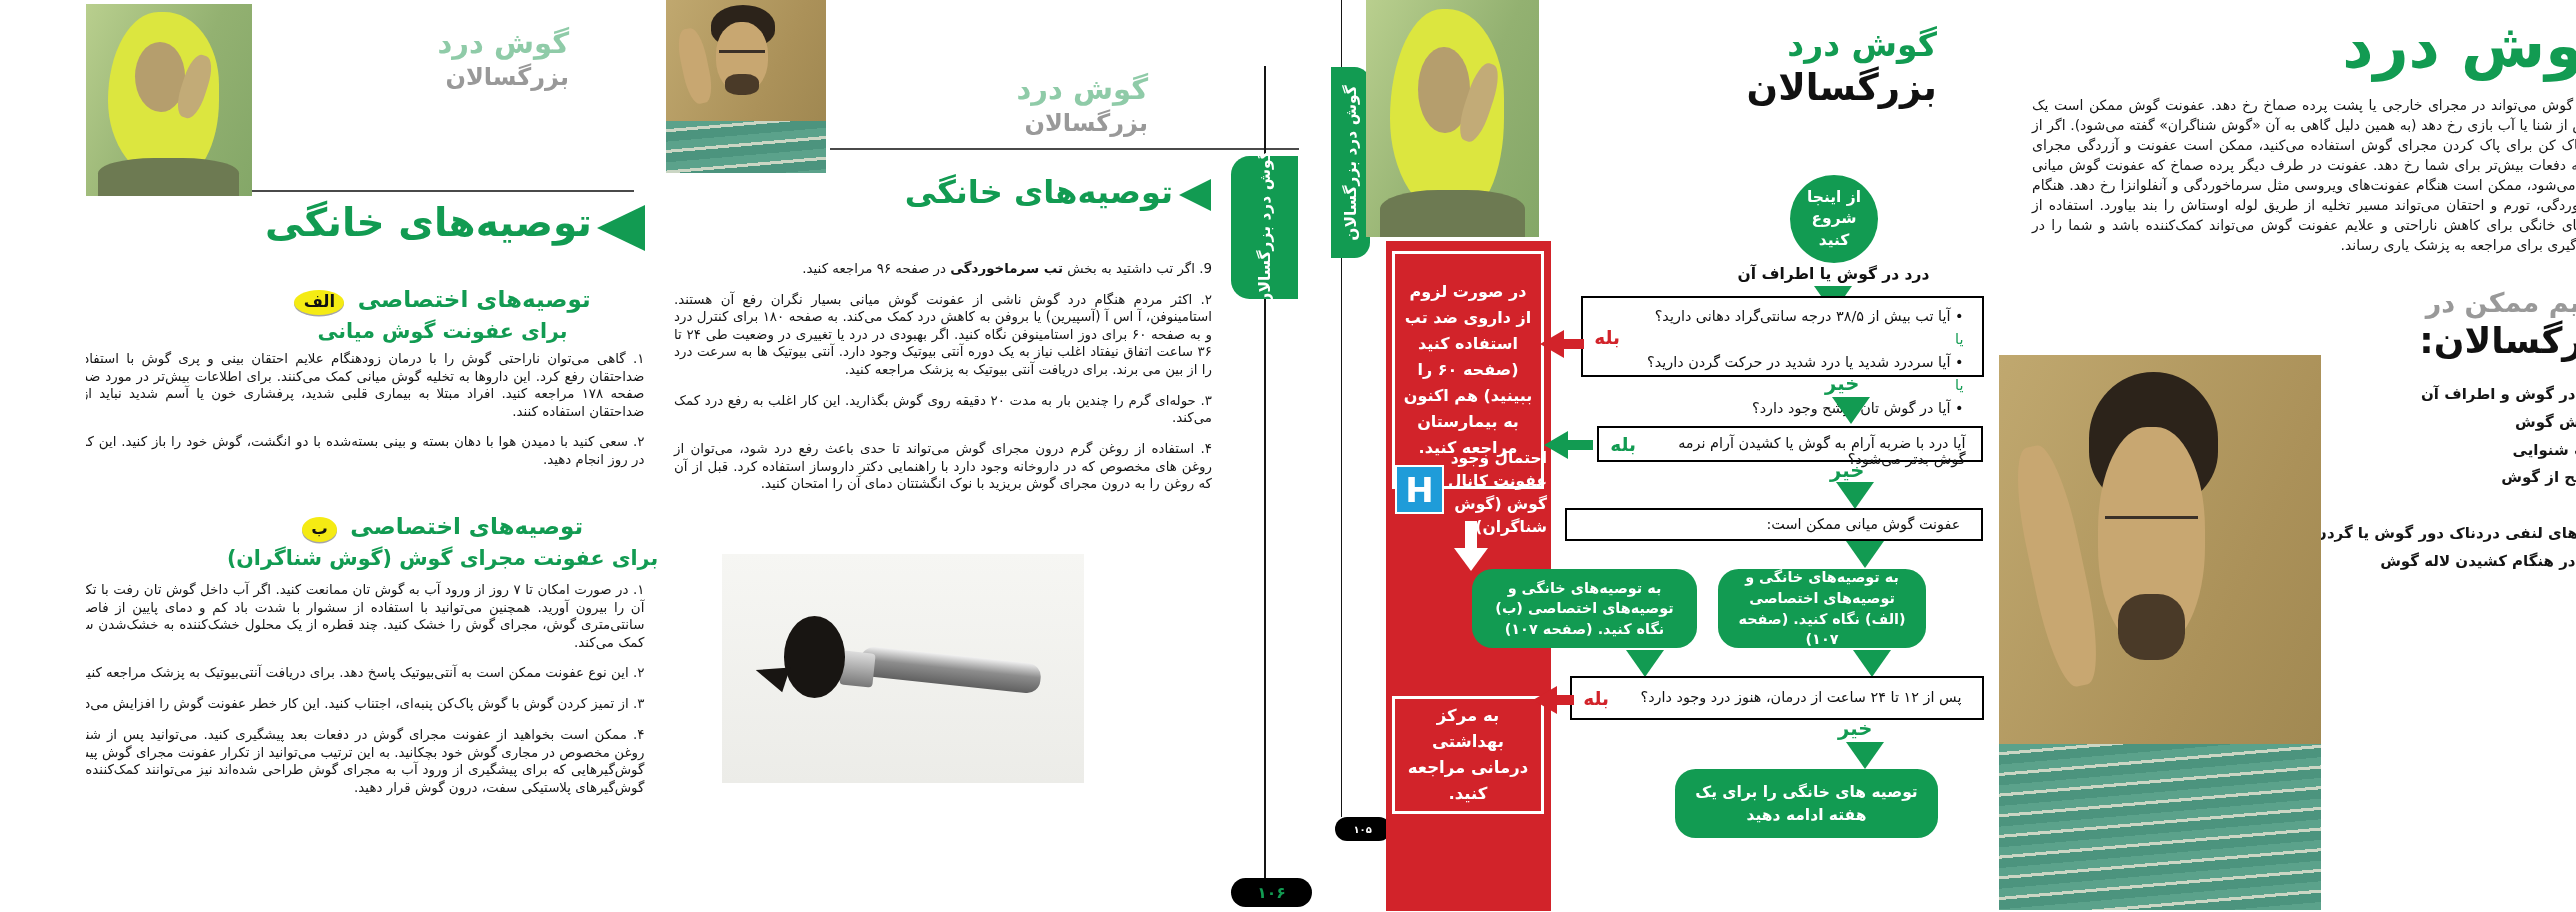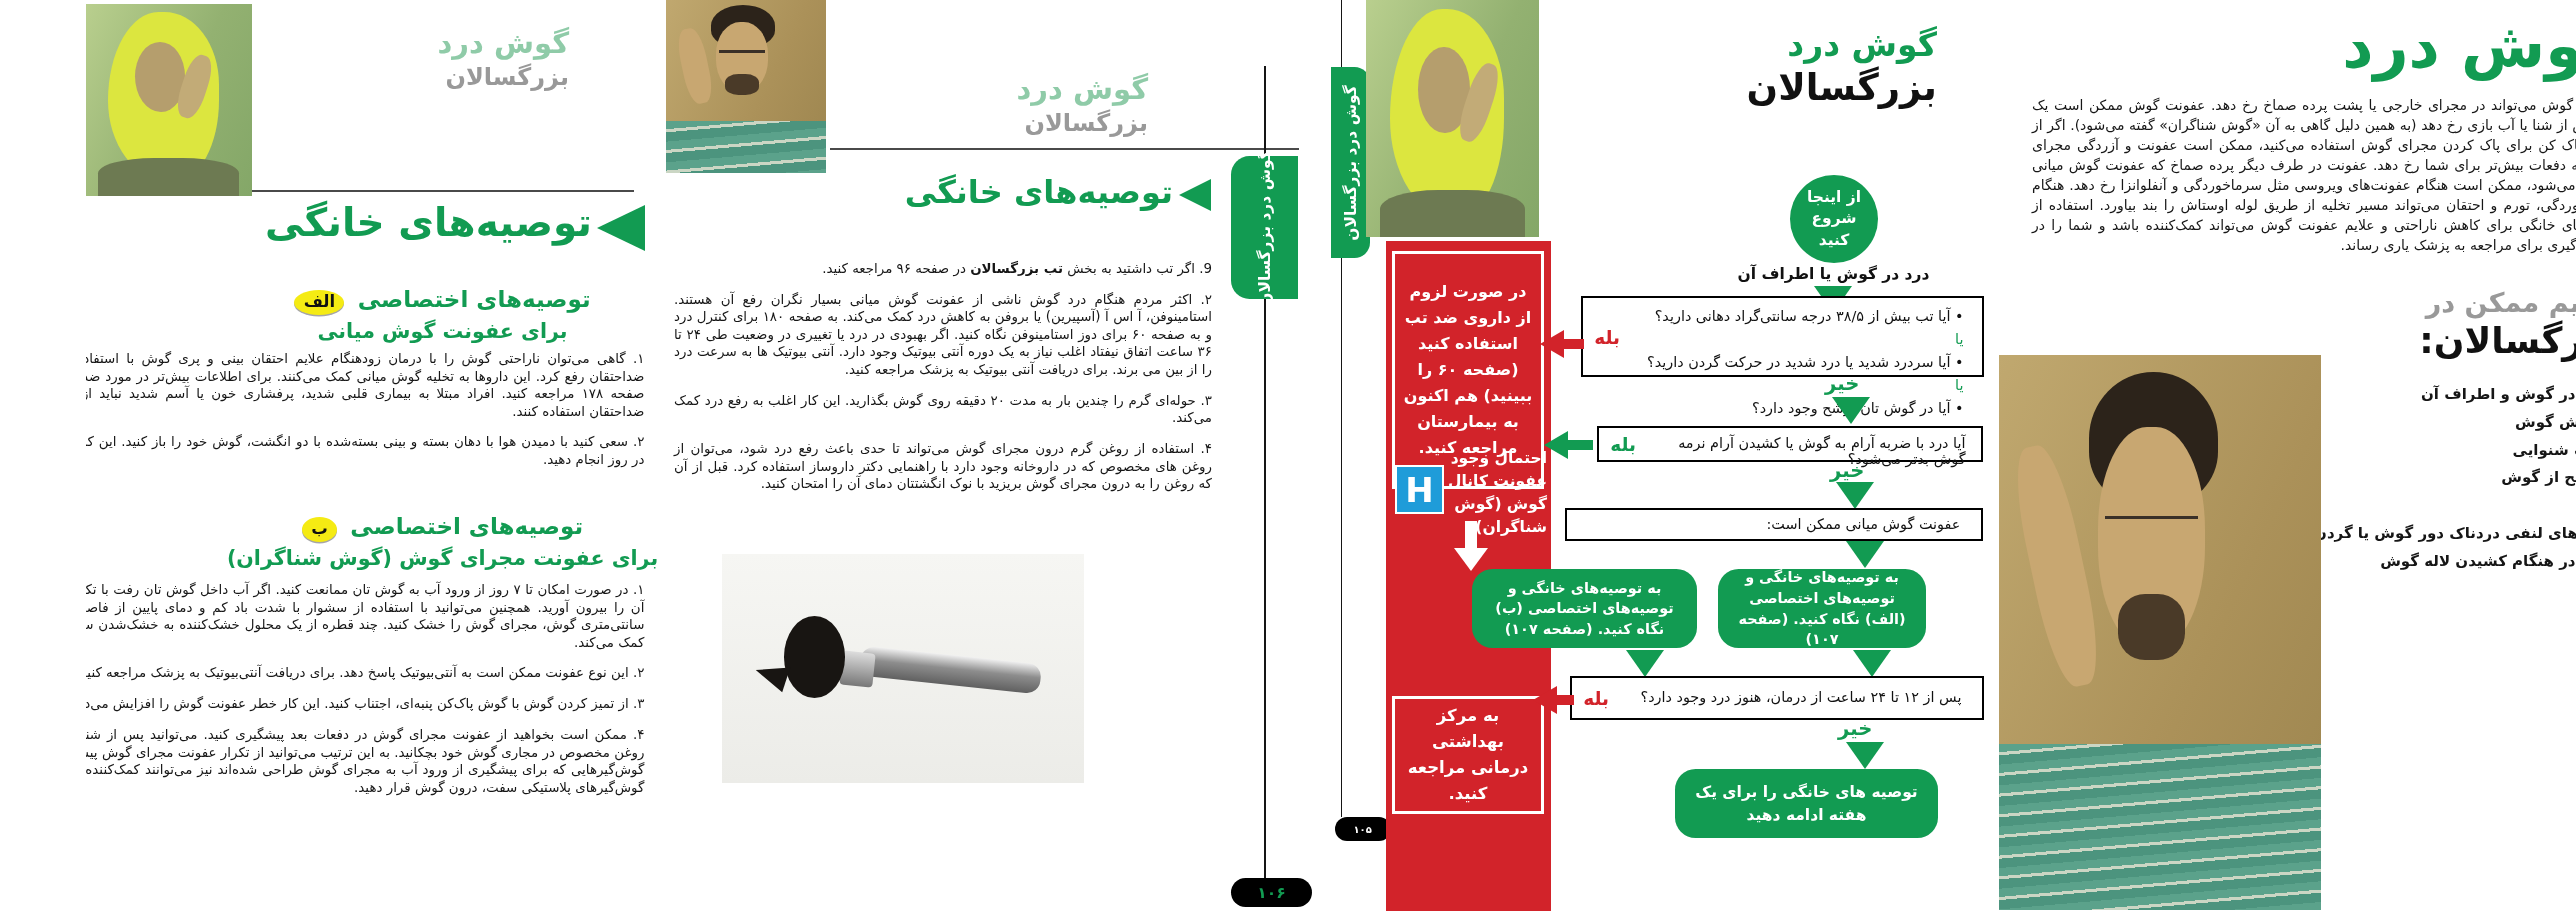--- a/index.html
+++ b/index.html
@@ -157,21 +157,21 @@
     <div class="abs" style="right:183px;top:72px;text-align:right;">
       <div class="title-pale" style="font-size:29px;">گوش درد</div>
       <div class="title-gray" style="font-size:24px;margin-top:3.1px;">بزرگسالان</div>
     </div>
     <div class="hrule" style="left:164px;width:469px;top:148px;"></div>
 
     <div class="abs heading-green" style="right:158px;top:173px;font-size:32px;">توصیه‌های خانگی</div>
     <div class="tri-left" style="left:513px;top:179px;border-top-width:16px;border-bottom-width:16px;border-right-width:32px;"></div>
 
     <div class="abs body-text" style="right:119px;top:260px;width:538px;">
-      <p><span>9. اگر تب داشتید به بخش </span><b>تب بزرگسالان</b><span> در صفحه ۹۶ مراجعه کنید.</span></p>
+      <p><span>9. اگر تب داشتید به بخش </span><b>تب سرماخوردگی</b><span> در صفحه ۹۶ مراجعه کنید.</span></p>
       <p>۲. اکثر مردم هنگام درد گوش ناشی از عفونت گوش میانی بسیار نگران رفع آن هستند. استامینوفن، آ اس آ (آسپیرین) یا بروفن به کاهش درد کمک می‌کند. به صفحه ۱۸۰ برای کنترل درد و به صفحه ۶۰ برای دوز استامینوفن نگاه کنید. اگر بهبودی در درد یا تغییری در وضعیت طی ۲۴ تا ۳۶ ساعت اتفاق نیفتاد اغلب نیاز به یک دوره آنتی بیوتیک وجود دارد. آنتی بیوتیک ها به سرعت درد را از بین می برند. برای دریافت آنتی بیوتیک به پزشک مراجعه کنید.</p>
       <p>۳. حوله‌ای گرم را چندین بار به مدت ۲۰ دقیقه روی گوش بگذارید. این کار اغلب به رفع درد کمک می‌کند.</p>
       <p>۴. استفاده از روغن گرم درون مجرای گوش می‌تواند تا حدی باعث رفع درد شود، می‌توان از روغن های مخصوص که در داروخانه وجود دارد با راهنمایی دکتر داروساز استفاده کرد. قبل از آن که روغن را به درون مجرای گوش بریزید با نوک انگشتتان دمای آن را امتحان کنید.</p>
     </div>
 
     <div class="photo oto" style="left:56px;top:554px;width:362px;height:229px;">
       <div class="oto-handle"></div>
       <div class="oto-collar"></div>
       <div class="oto-head"></div>
       <div class="oto-cone"></div>

